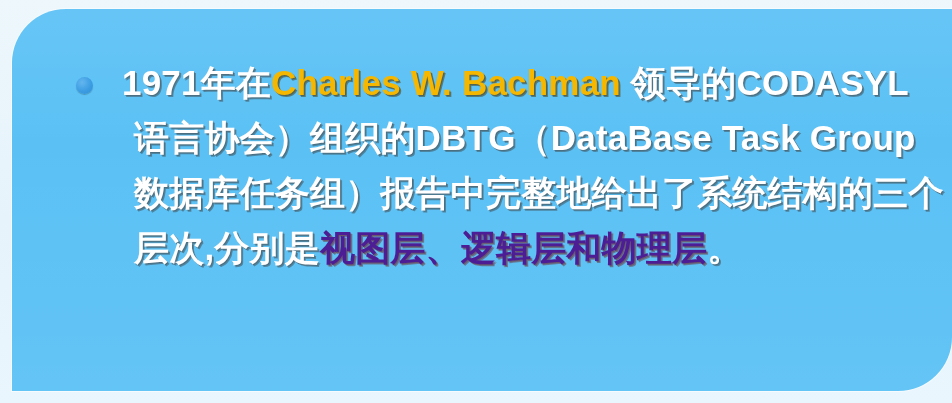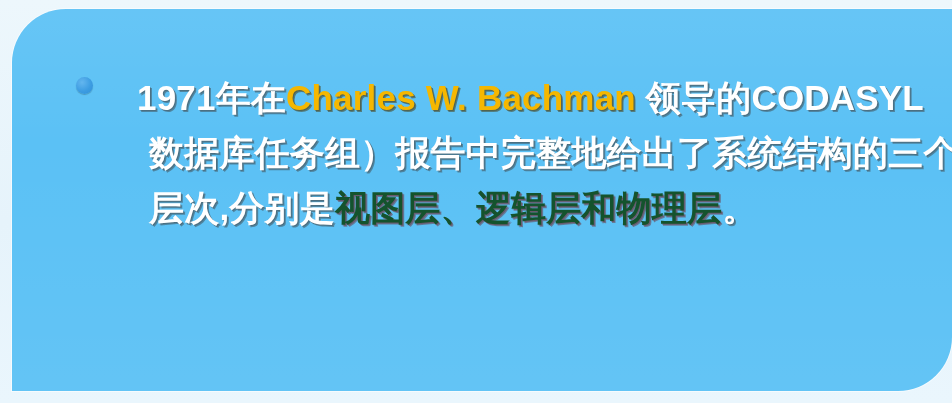--- a/index.html
+++ b/index.html
@@ -57,21 +57,21 @@
     left: 4px;
     top: 22px;
     width: 17px;
     height: 17px;
     border-radius: 50%;
     background: radial-gradient(circle at 36% 32%, #63b6ef 0%, #3d9de2 55%, #2f8fd6 100%);
     box-shadow: 0 1px 1px rgba(0,0,0,0.22);
   }
 
   .para {
-    margin: 15px;
+    margin: 0;
     padding-left: 50px;
     font-size: 35px;
     line-height: 55px;
     font-weight: bold;
     letter-spacing: 0.2px;
     color: #ffffff;
     text-shadow:
       2px 2px 0 rgba(60,60,60,0.45),
       1px 1px 0 rgba(80,80,80,0.35);
     white-space: normal;
@@ -87,21 +87,21 @@
   }
 
   .hl-name {
     color: #f5b700;
     text-shadow:
       2px 2px 0 rgba(70,55,10,0.5),
       1px 1px 0 rgba(90,70,15,0.4);
   }
 
   .hl-red {
-    color: #14532d;
+    color: #4c1d95;
     text-shadow:
       2px 2px 0 rgba(110,25,25,0.42),
       1px 1px 0 rgba(120,30,30,0.35);
   }
 
   .period-white {
     color: #ffffff;
   }
 </style>
 </head>
@@ -114,20 +114,21 @@
 
     <div class="bullet-block">
 
       <span class="bullet-marker"></span>
 
       <p class="para">
 
         <span class="line line-1"><span>1971年在</span><span class="hl-name">Charles W. Bachman</span><span> 领导的CODASYL</span></span>
 
 
+        <span class="line line-3">语言协会）组织的DBTG（DataBase Task Group</span>
 
         <span class="line line-4">数据库任务组）报告中完整地给出了系统结构的三个</span>
 
         <span class="line line-5"><span>层次,分别是</span><span class="hl-red">视图层、逻辑层和物理层</span><span class="period-white">。</span></span>
 
       </p>
     </div>
   </div>
 
 </div>

